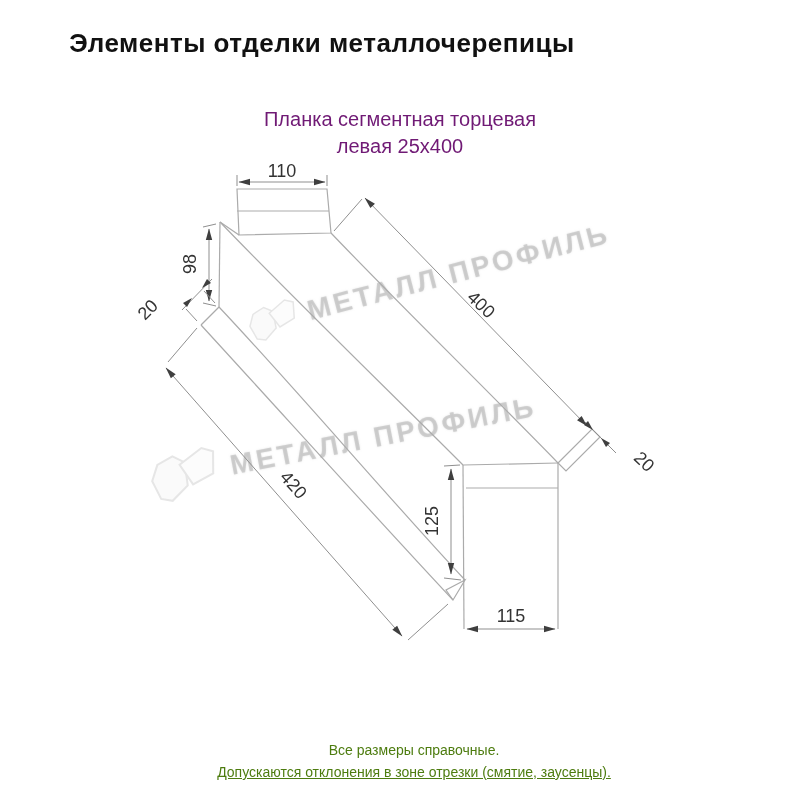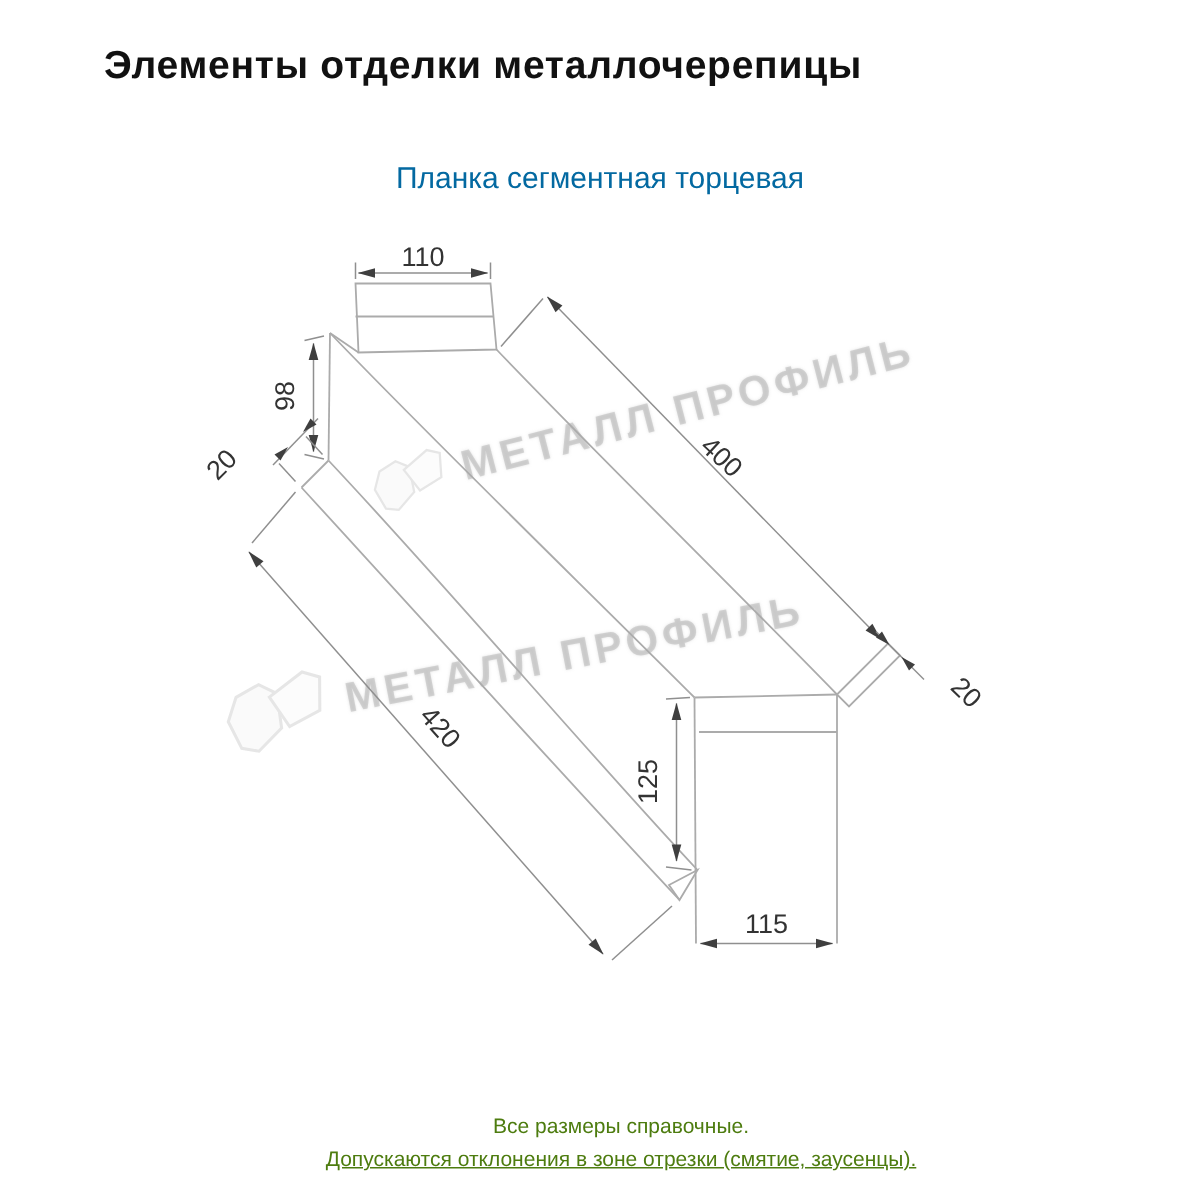--- a/index.html
+++ b/index.html
@@ -6,21 +6,21 @@
   #stage{
     position:relative;width:800px;height:800px;background:#ffffff;overflow:hidden;
     font-family:"Liberation Sans", sans-serif;
   }
   .page-title{
     position:absolute;left:0;top:28px;width:644px;text-align:center;
     font-size:26px;font-weight:bold;color:#111111;letter-spacing:0.5px;
   }
   .subtitle{
     position:absolute;left:0;top:106px;width:800px;text-align:center;
-    font-size:20px;color:#0369a1;line-height:27px;font-weight:normal;
+    font-size:20px;color:#701a75;line-height:27px;font-weight:normal;
   }
   .watermark{
     position:absolute;display:flex;align-items:center;gap:10px;
     pointer-events:none;white-space:nowrap;
   }
   .watermark .wm-text{
     font-size:28px;font-weight:bold;letter-spacing:3px;color:rgba(160,160,160,0.38);
     text-shadow:0 0 2px rgba(200,200,200,0.5);
   }
   .wm-1{left:248px;top:305px;transform:rotate(-14.5deg);transform-origin:left center;}
@@ -54,20 +54,21 @@
       <path d="M6,36 L2,22 L8,11 L20,7 L28,13 L27,30 L14,39 Z" fill="#f7f7f7" stroke="#d2d2d2" stroke-width="1.5"></path>
       <path d="M24,14 L42,5 L50,9 L47,25 L31,30 Z" fill="#fafafa" stroke="#d2d2d2" stroke-width="1.5"></path>
     </svg>
     <span class="wm-text">МЕТАЛЛ ПРОФИЛЬ</span>
   </div>
 
   <div class="page-title">Элементы отделки металлочерепицы</div>
 
   <div class="subtitle">
     <div>Планка сегментная торцевая</div>
+    <div>левая 25х400</div>
   </div>
 
   <svg id="diagram-svg" width="800" height="800" viewBox="0 0 800 800">
     <defs>
       <marker id="arr" markerWidth="13" markerHeight="9" refX="11.5" refY="4" orient="auto-start-reverse" markerUnits="userSpaceOnUse">
         <path d="M0.5,0.8 L12,4 L0.5,7.2 Z" fill="#3f3f3f"></path>
       </marker>
     </defs>
 
     <g stroke="#ababab" stroke-width="1.2" fill="none">

